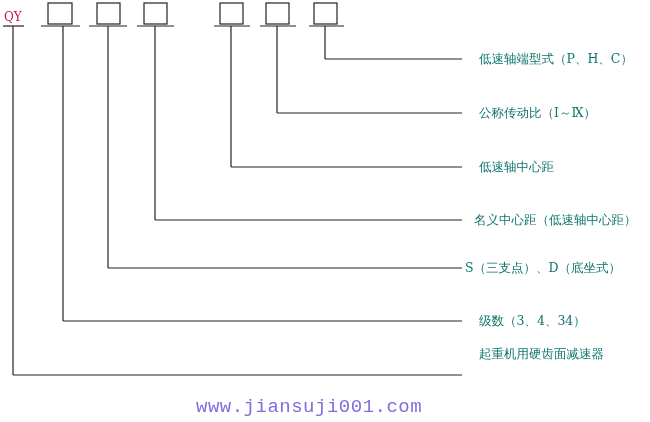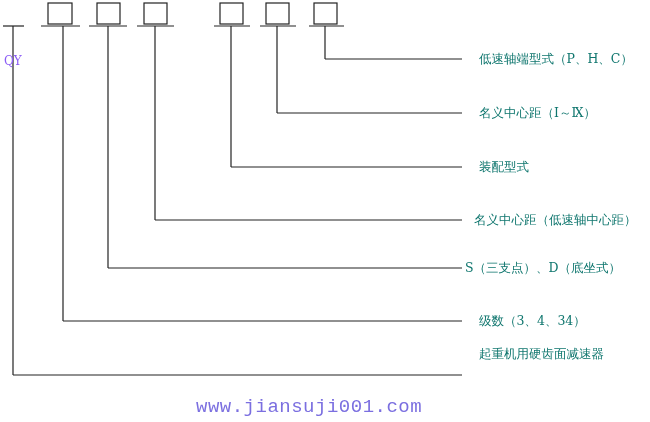--- a/index.html
+++ b/index.html
@@ -1,19 +1,19 @@
 <!DOCTYPE html>
 <html><head>
 <meta charset="utf-8">
 <style>
   html, body { margin:0; padding:0; background:#ffffff; }
   body { width:650px; height:422px; position:relative; overflow:hidden; font-family:"DejaVu Serif","Liberation Serif",serif; }
   #diagram { position:absolute; left:0; top:0; }
   .lbl { position:absolute; font-size:12.5px; color:#0f766e; white-space:nowrap; line-height:14px; }
-  .code { position:absolute; font-size:12px; color:#8b5cf6; line-height:12px;margin-top:44px; }
+  .code { position:absolute; font-size:12px; color:#be185d; line-height:12px; }
   .url { position:absolute; font-family:Liberation Mono, monospace; font-size:19px; color:#7b6fe0; letter-spacing:0.5px; white-space:nowrap; }
 </style>
 </head>
 <body>
 
 <svg id="diagram" width="650" height="422" xmlns="http://www.w3.org/2000/svg">
   <g stroke="#222" stroke-width="1.2" fill="none">
 
     <line x1="3" y1="26" x2="24" y2="26"></line>
     <line x1="13" y1="26" x2="13" y2="375"></line>
@@ -47,20 +47,20 @@
     <rect x="314" y="3" width="23" height="21"></rect>
     <line x1="309" y1="26" x2="344" y2="26"></line>
     <line x1="325" y1="26" x2="325" y2="59"></line>
     <line x1="325" y1="59" x2="462" y2="59"></line>
   </g>
 </svg>
 
 <div class="code" style="left:4px; top:11px;">QY</div>
 
 <div class="lbl" style="left:479px; top:52px;">低速轴端型式（P、H、C）</div>
-<div class="lbl" style="left:479px; top:106px;">名义中心距（Ⅰ～Ⅸ）</div>
-<div class="lbl" style="left:479px; top:160px;">装配型式</div>
+<div class="lbl" style="left:479px; top:106px;">公称传动比（Ⅰ～Ⅸ）</div>
+<div class="lbl" style="left:479px; top:160px;">低速轴中心距</div>
 <div class="lbl" style="left:474px; top:213px;">名义中心距（低速轴中心距）</div>
 <div class="lbl" style="left:465px; top:261px;">S（三支点）、D（底坐式）</div>
 <div class="lbl" style="left:479px; top:314px;">级数（3、4、34）</div>
 <div class="lbl" style="left:479px; top:348px;font-family:Liberation Mono, monospace;">起重机用硬齿面减速器</div>
 
 <div class="url" style="left:196px; top:396px;">www.jiansuji001.com</div>
 
 </body></html>

